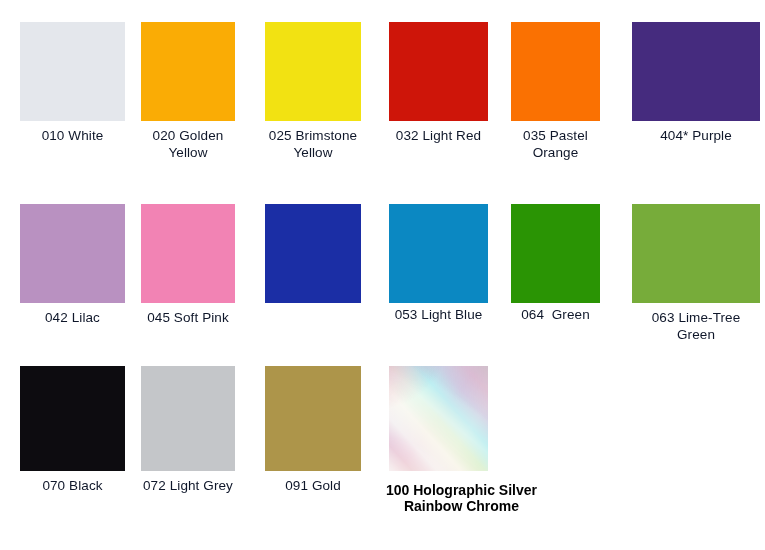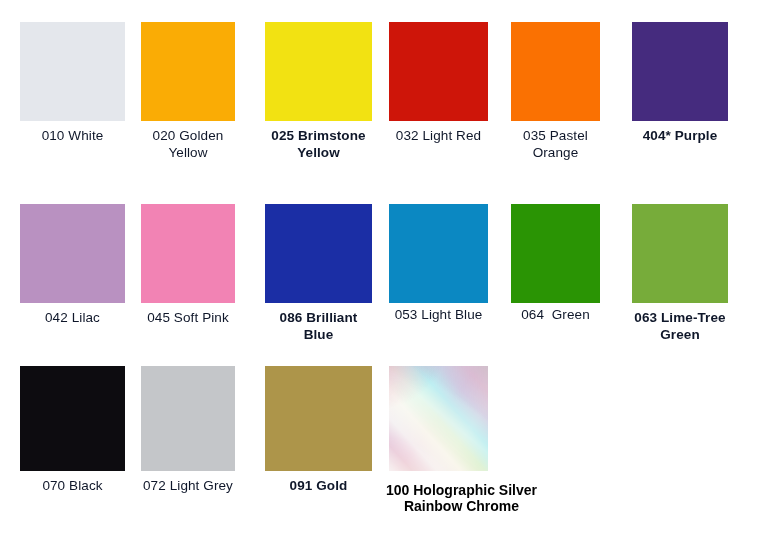--- a/index.html
+++ b/index.html
@@ -50,24 +50,24 @@
   .r2 { top: 204px; }
   .r2 .swatch-chip { height: 99px; }
 
   
   .r3 { top: 366px; }
   .r3 .swatch-chip { height: 105px; }
 
   
   .c1 { left: 20px;  width: 105px; }
   .c2 { left: 141px; width: 94px; }
-  .c3 { left: 265px; width: 107px; font-weight: bold; }
+  .c3 { left: 265px; width: 96px; }
   .c4 { left: 389px; width: 99px; }
   .c5 { left: 511px; width: 89px; }
-  .c6 { left: 632px; width: 96px; font-weight: bold; }
+  .c6 { left: 632px; width: 128px; }
 
   
   .label-up { margin-top: 4px; }
 
   
   .holo {
     position: relative;
     width: 100%;
     height: 105px;
     overflow: hidden;
@@ -198,22 +198,20 @@
     <div class="swatch-label">042 Lilac</div>
   </div>
 
   <div class="swatch-cell r2 c2">
     <div class="swatch-chip" style="background:#f283b4;"></div>
     <div class="swatch-label">045 Soft Pink</div>
   </div>
 
   <div class="swatch-cell r2 c3">
     <div class="swatch-chip" style="background:#1b2ea5;"></div>
-    <div class="swatch-label">086 Brilliant
-Blue</div>
   </div>
 
   <div class="swatch-cell r2 c4">
     <div class="swatch-chip" style="background:#0b88c2;"></div>
     <div class="swatch-label label-up">053 Light Blue</div>
   </div>
 
   <div class="swatch-cell r2 c5">
     <div class="swatch-chip" style="background:#2a9404;"></div>
     <div class="swatch-label label-up">064  Green</div>

